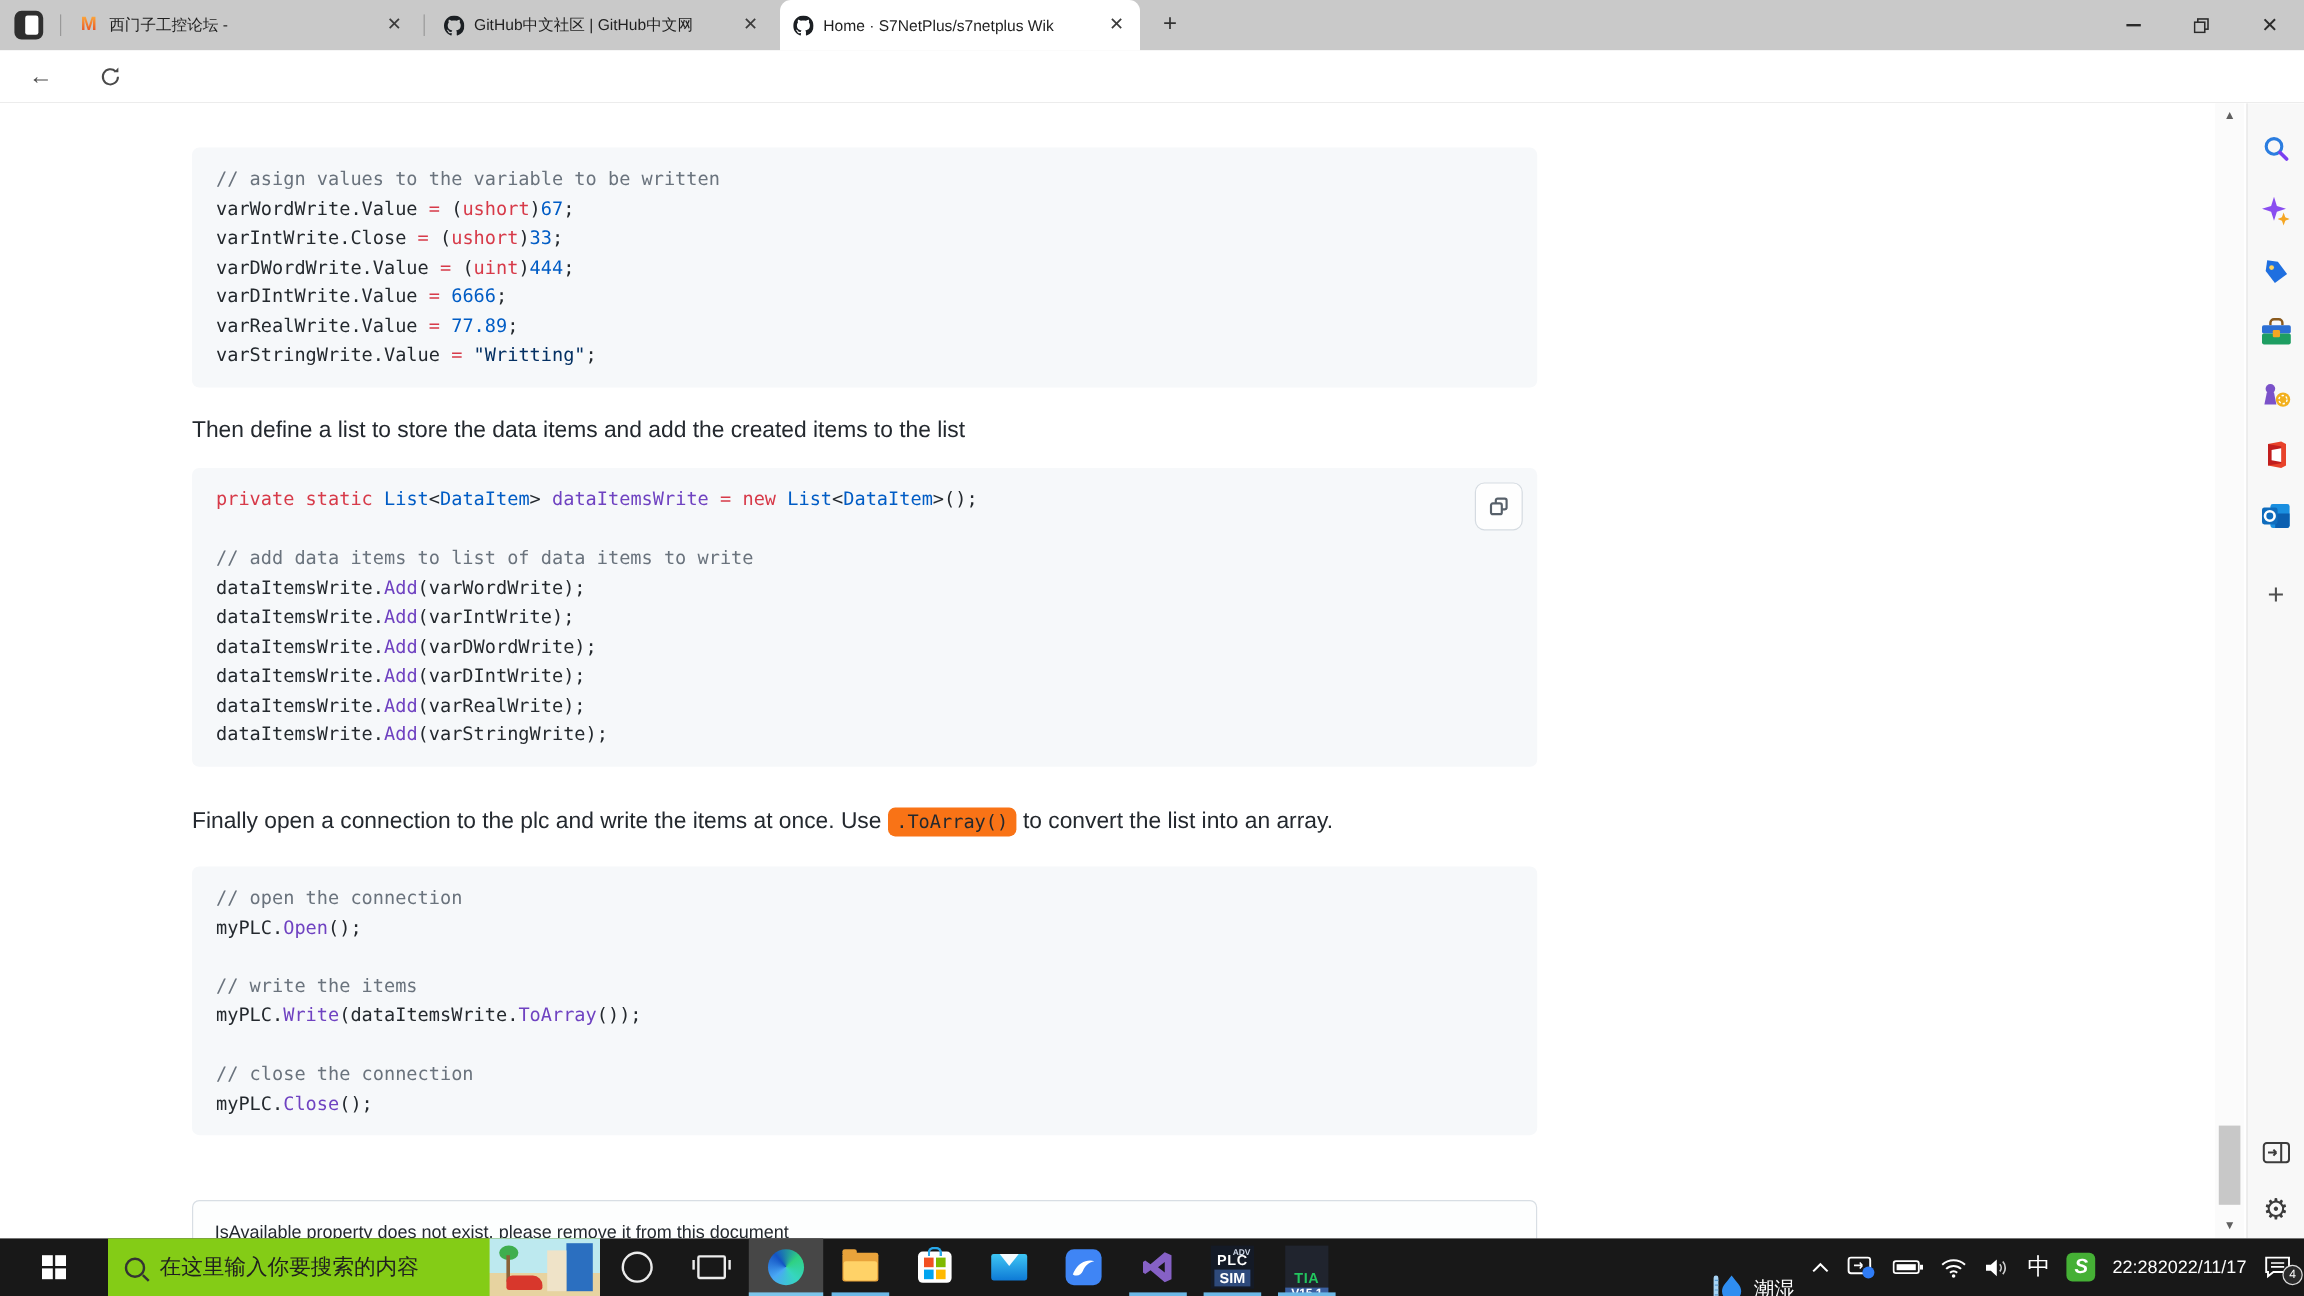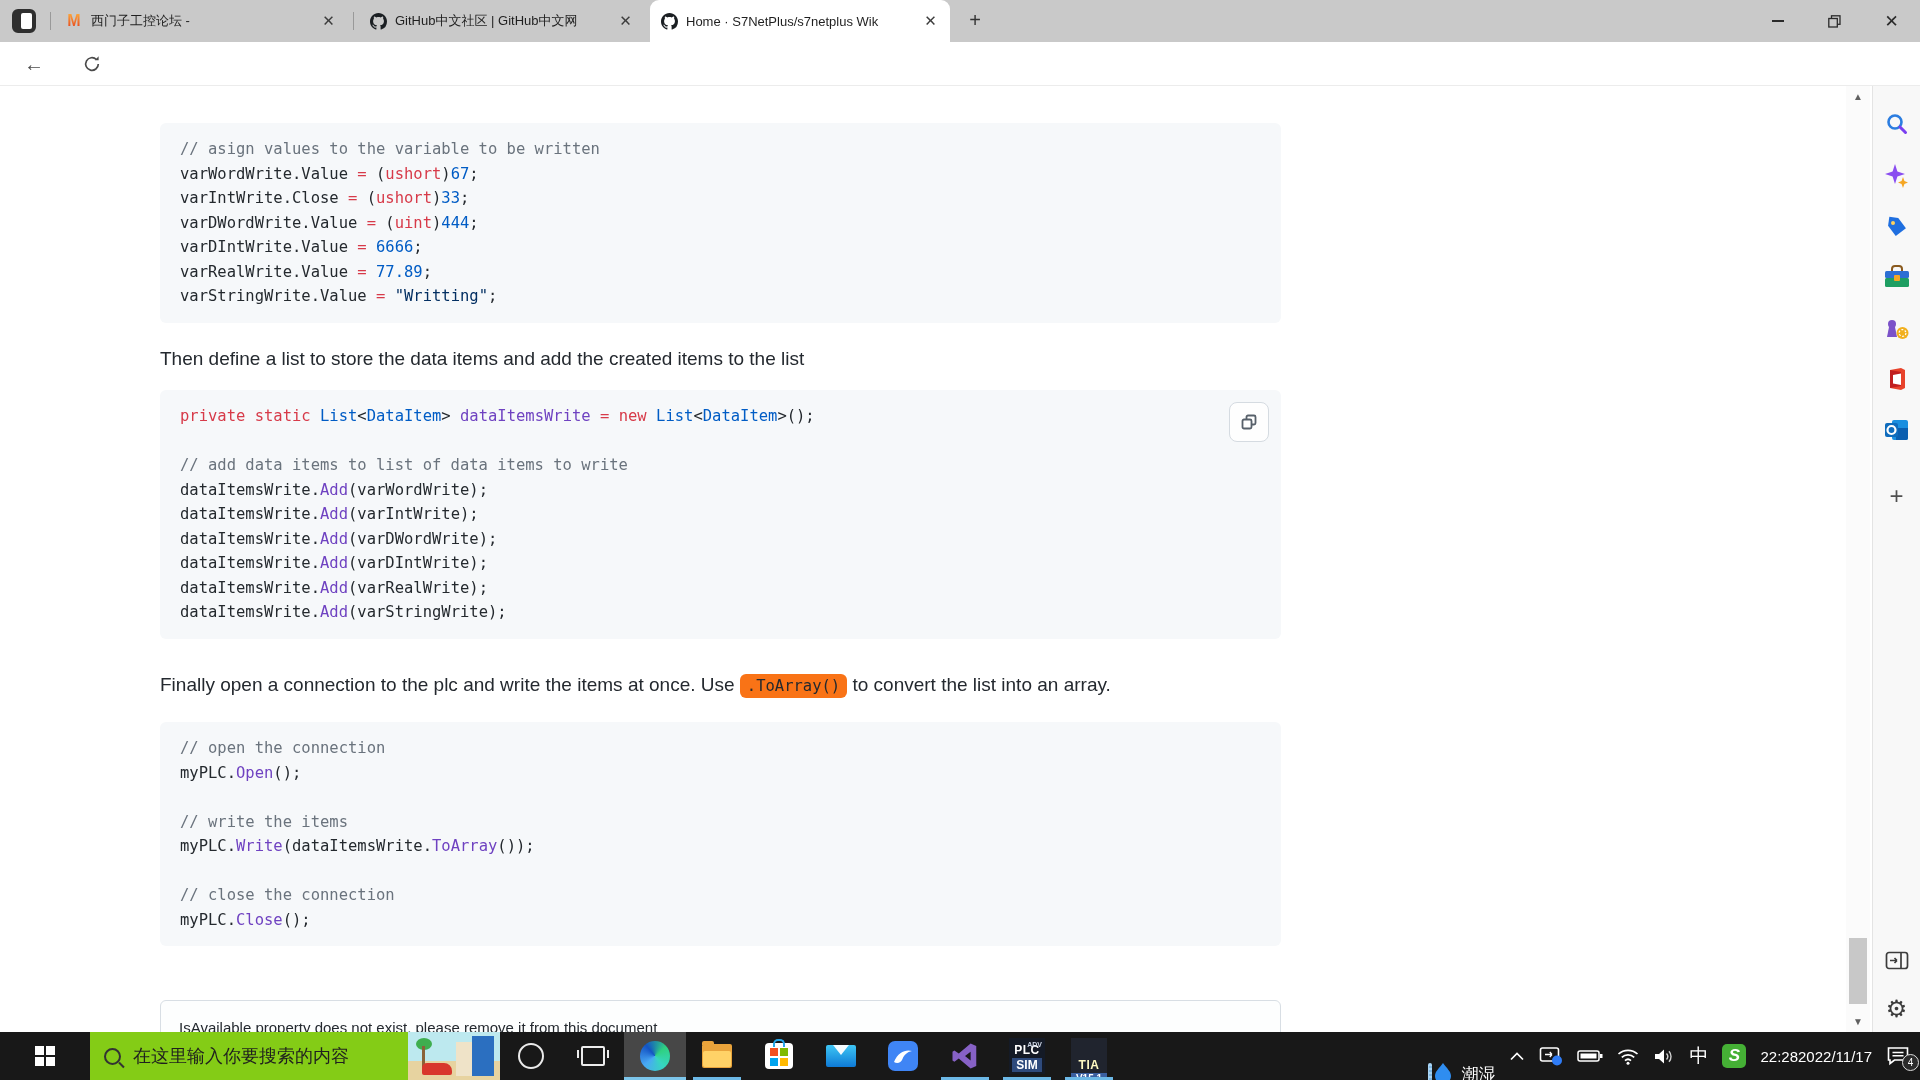--- a/index.html
+++ b/index.html
@@ -120,21 +120,21 @@
   .mail-icon::before{content:"";position:absolute;left:-4px;top:-14px;width:38px;height:24px;background:#fff;
                      transform:rotate(0deg);clip-path:polygon(0 0,100% 0,50% 100%);opacity:.95;}
   .thunder-icon{width:30px;height:30px;background:#3f85f5;border-radius:7px;display:flex;align-items:center;justify-content:center;}
   .plcsim-icon,.tia-icon{width:36px;height:36px;box-sizing:border-box;display:flex;flex-direction:column;
              align-items:center;justify-content:center;font-weight:bold;line-height:1;}
   .plcsim-icon{background:#141a26;position:relative;}
   .plcsim-icon .adv{position:absolute;top:3px;right:3px;font-size:7px;color:#cdd6e6;font-weight:bold;}
   .plcsim-icon .l1{font-size:12px;color:#fff;margin-top:3px;letter-spacing:.5px;}
   .plcsim-icon .l2{font-size:12px;color:#fff;background:#2e4a7c;padding:1px 4px;margin-top:2px;}
   .tia-icon{background:#20242e;}
-  .tia-icon .l1{font-size:12px;color:#fef9c3;letter-spacing:.5px;margin-top:31px;}
+  .tia-icon .l1{font-size:12px;color:#22c55e;letter-spacing:.5px;margin-top:31px;}
   .tia-icon .l2{font-size:10px;color:#fff;background:#3a5fa0;padding:1px 5px;margin-top:2px;}
 
   .tray{margin-left:auto;display:flex;align-items:center;gap:14px;padding-right:10px;}
   .tray-item{display:flex;align-items:center;justify-content:center;}
   .weather{display:flex;align-items:center;gap:7px;margin-top:36px;}
   .weather-label{font-size:17px;color:#fff;}
   .ime{font-size:19px;color:#fff;}
   .sogou{width:24px;height:24px;background:#45b035;border-radius:5px;color:#fff;font-weight:bold;
          font-size:17px;display:flex;align-items:center;justify-content:center;font-style:italic;}
   .clock{text-align:right;font-size:15px;line-height:19px;color:#fff;}

